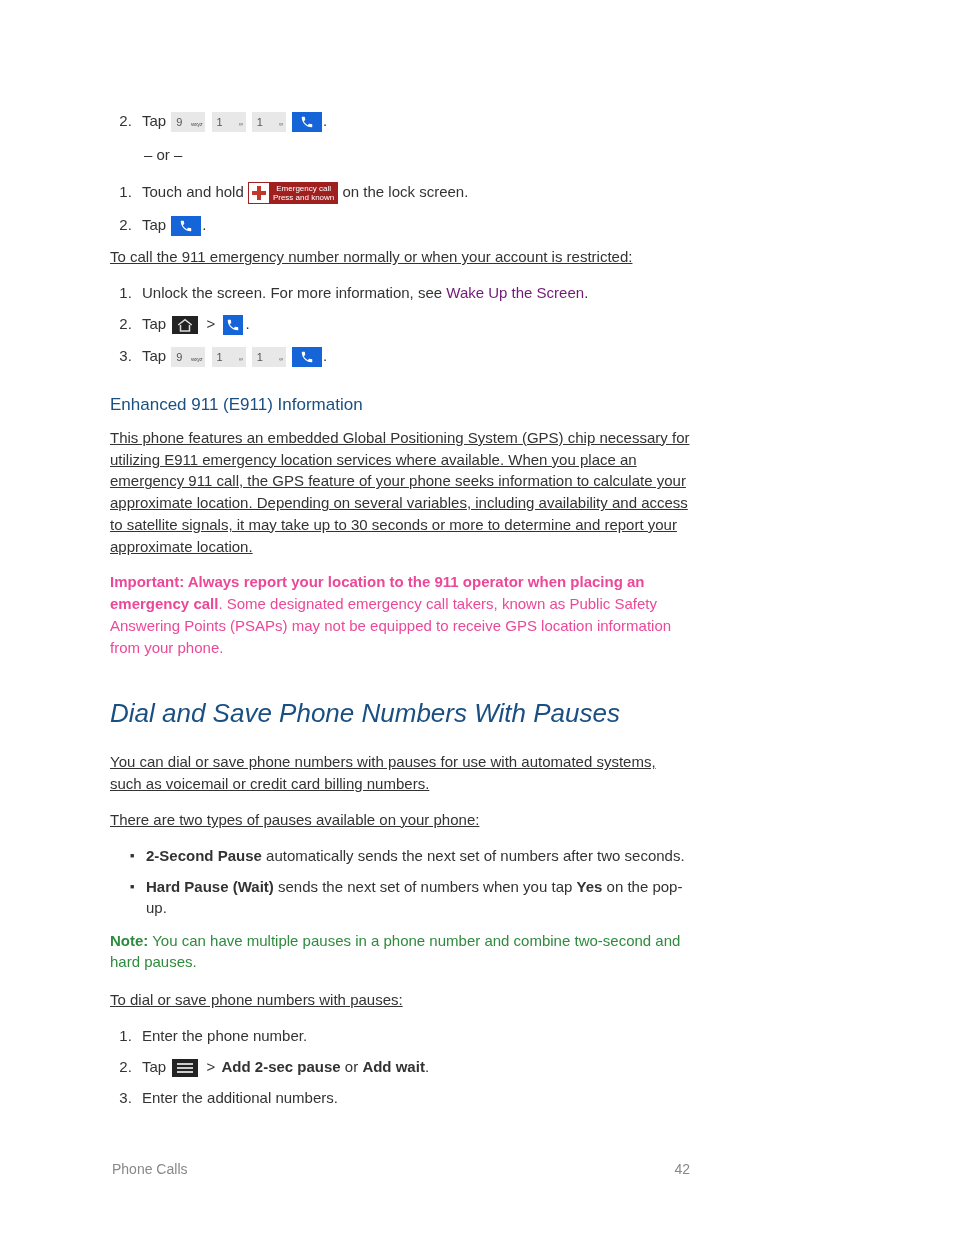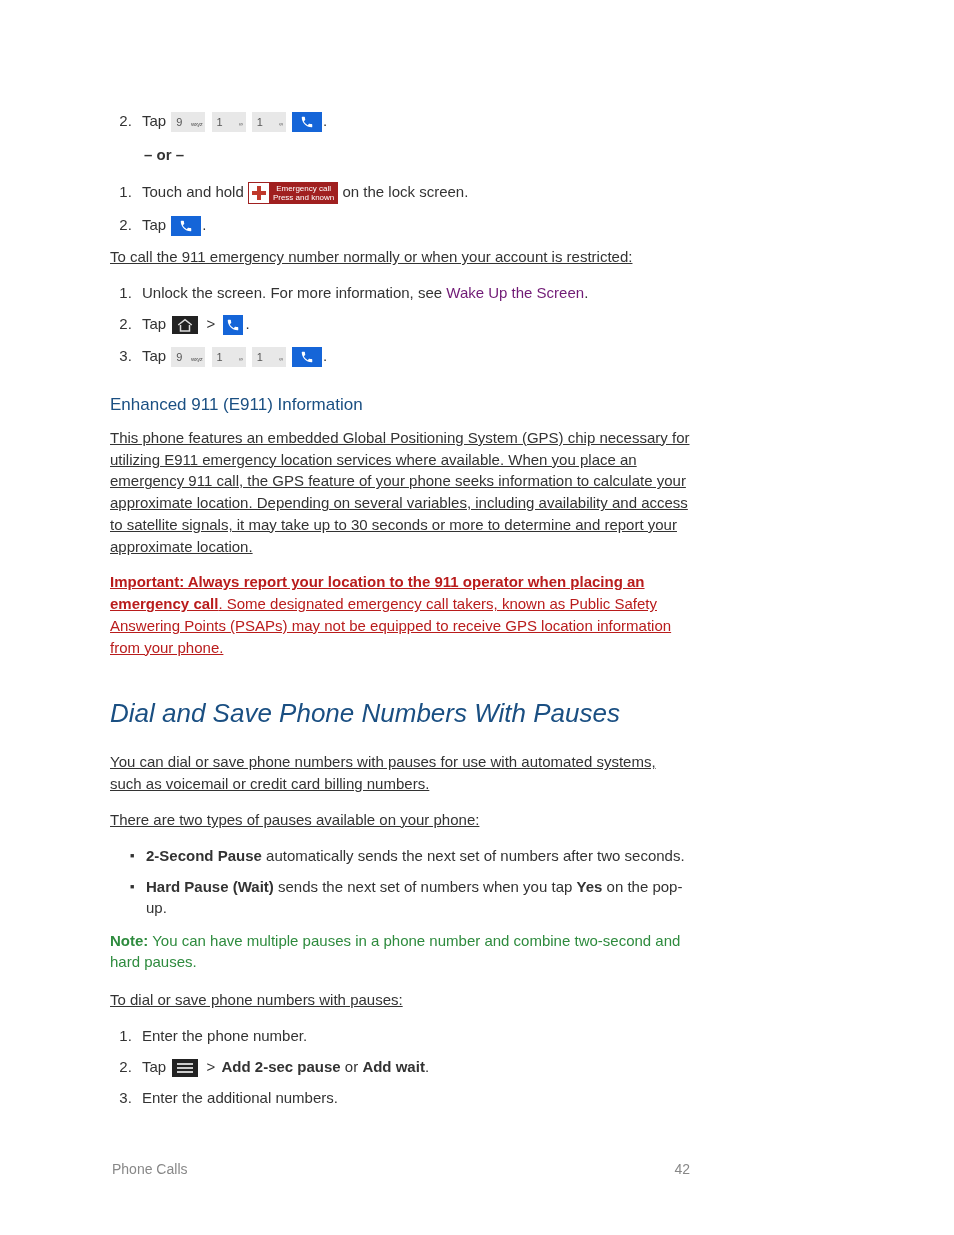--- a/index.html
+++ b/index.html
@@ -45,36 +45,34 @@
     top: 6px;
     color: #333;
   }
   p {
     margin: 0 0 14px 0;
     line-height: 1.45;
     text-decoration: underline;
   }
   .indent-or {
     margin: 14px 0 18px 34px;
-    font-weight: bold;
   }
   .link {
     color: #701a75;
     cursor: pointer;
   }
   .h3 {
     color: #1a4f82;
     font-size: 17px;
     margin: 28px 0 12px 0;
   }
   .important {
-    color: #b91c1c;
+    color: #ec4899;
     line-height: 1.45;
     margin: 12px 0 20px 0;
-    text-decoration: underline;
   }
   .important .lead {
     font-weight: bold;
   }
   .h2 {
     color: #1a4f82;
     font-style: italic;
     font-size: 26px;
     margin: 40px 0 22px 0;
   }

